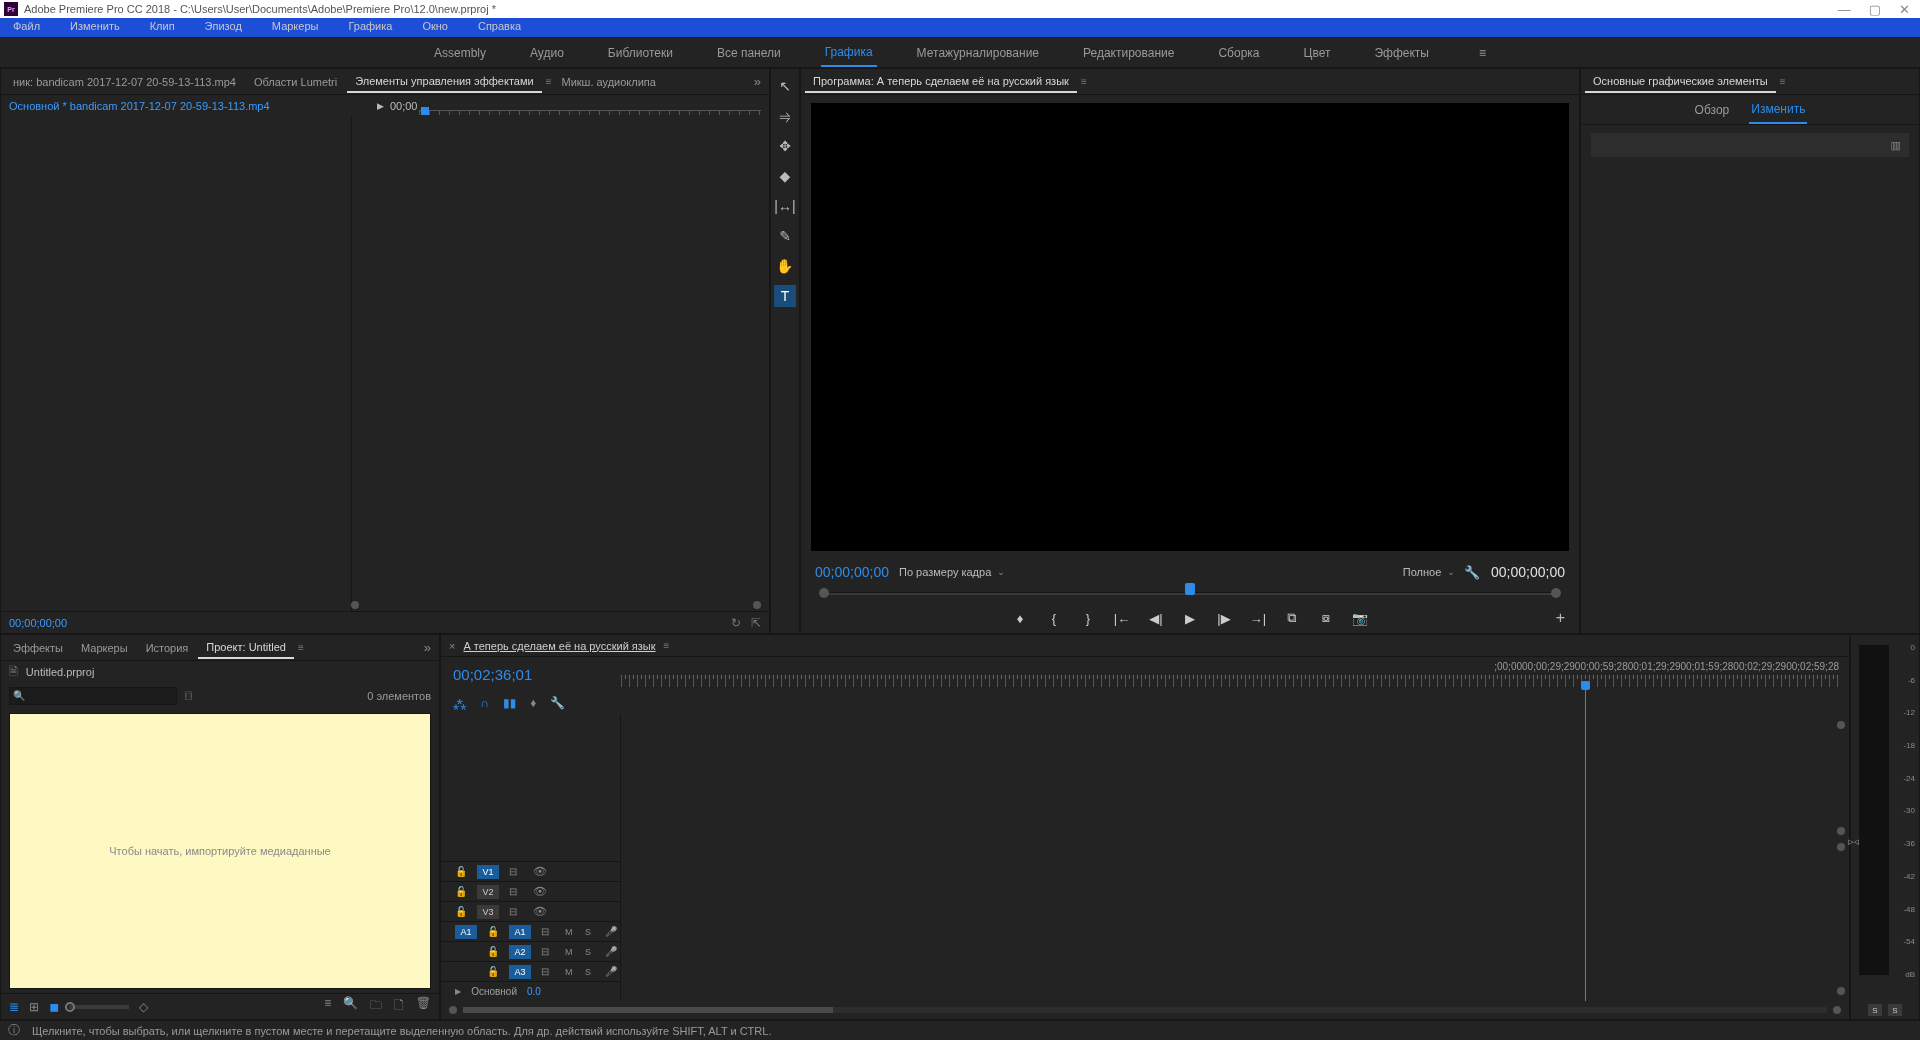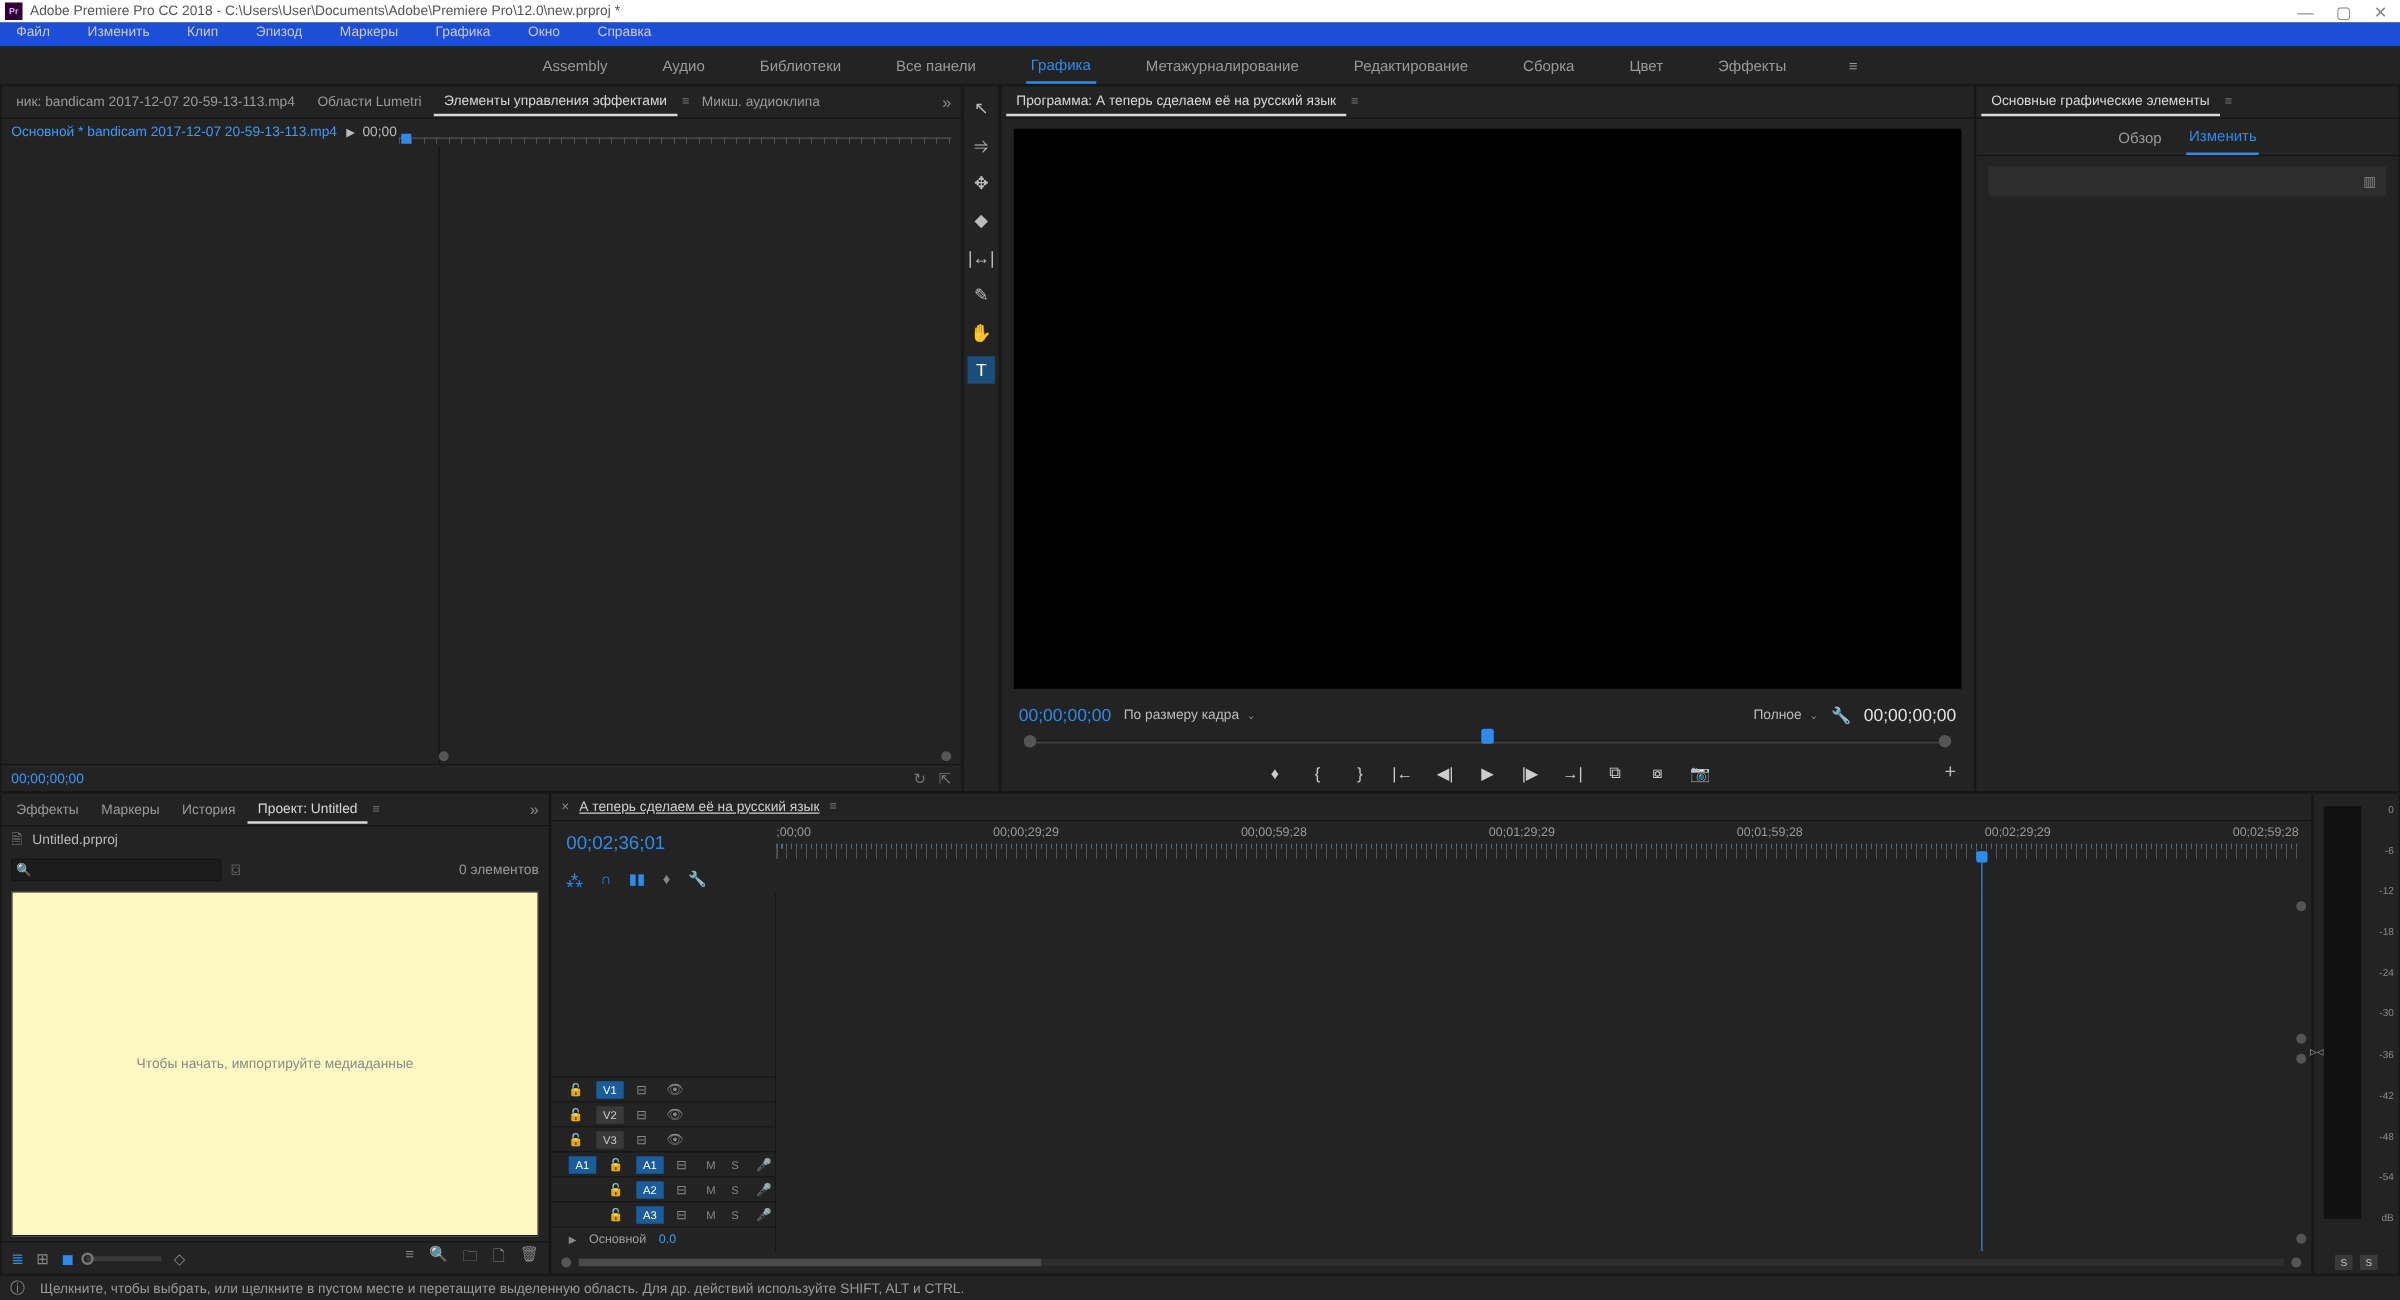--- a/index.html
+++ b/index.html
@@ -16,21 +16,21 @@
 .mainrow { display:flex; flex:1; min-height:0; }
 .panel { background:#232323; border:1px solid #161616; display:flex; flex-direction:column; }
 .tabs { display:flex; align-items:center; height:26px; border-bottom:1px solid #161616; padding:0 4px; gap:2px; overflow:hidden; }
 .tabs .tab { padding:4px 8px; color:#9a9a9a; font-size:11px; white-space:nowrap; }
 .tabs .tab.active { color:#d8d8d8; border-bottom:2px solid #d8d8d8; }
 .tabs .menu-icon { color:#777; font-size:10px; margin-left:2px; }
 .tabs .chevrons { margin-left:auto; color:#888; font-size:13px; padding:0 4px; }
 
 .ec-panel { flex:1; display:flex; flex-direction:column; }
 .ec-header { height:22px; display:flex; align-items:center; font-size:11px; }
-.ec-left { width:276px; padding-left:8px; color:#3a9bff; }
+.ec-left { width:376px; padding-left:8px; color:#3a9bff; }
 .ec-right { flex:1; display:flex; align-items:center; color:#bbb; position:relative; }
 .ec-right .tri { color:#bbb; margin-right:6px; font-size:9px; }
 .ec-right .tc { color:#bbb; }
 .ec-ruler { position:absolute; left:42px; right:8px; top:10px; height:8px; border-top:1px solid #555; }
 .ec-ruler::after { content:""; position:absolute; left:0; right:0; top:-1px; height:5px;
   background:repeating-linear-gradient(90deg,#555 0,#555 1px,transparent 1px,transparent 10px); }
 .ec-playhead { position:absolute; left:2px; top:-4px; width:8px; height:8px; background:#2d8ceb; }
 .ec-body { flex:1; position:relative; }
 .ec-body .divider { position:absolute; left:350px; top:0; bottom:0; width:1px; background:#161616; }
 .ec-scroll-dots { position:absolute; bottom:2px; left:350px; right:8px; display:flex; justify-content:space-between; }
@@ -87,21 +87,21 @@
 .proj-footer .right { margin-left:auto; display:flex; gap:12px; }
 
 .tl { flex:1; display:flex; flex-direction:column; border:1px solid #161616; }
 .tl-tabs { height:22px; display:flex; align-items:center; padding:0 8px; gap:8px; border-bottom:1px solid #161616; }
 .tl-tabs .close { color:#888; }
 .tl-tabs .name { color:#d0d0d0;text-decoration:underline; }
 .tl-tabs .menu-icon { color:#777; font-size:10px; }
 .tl-row2 { height:34px; display:flex; align-items:center; }
 .tl-row2 .tc { color:#2d8ceb; font-size:15px; padding-left:12px; flex:0 0 180px; }
 .tl-row2 .ruler { flex:1; position:relative; height:100%; }
-.tl-row2 .ruler .labels { position:absolute; left:0; right:10px; top:4px; display:flex; justify-content:space-between; color:#9a9a9a; font-size:10px; }
+.tl-row2 .ruler .labels { position:absolute; left:0; right:10px; top:4px; display:flex; justify-content:flex-end; color:#9a9a9a; font-size:10px; }
 .tl-row2 .ruler .ticks { position:absolute; left:0; right:10px; top:20px; height:10px; background:repeating-linear-gradient(90deg,#555 0,#555 1px,transparent 1px,transparent 8px); }
 .tl-row2 .ruler .tickrow2 { top:18px; height:4px; background:repeating-linear-gradient(90deg,#4d6a8a 0,#4d6a8a 1px,transparent 1px,transparent 4px); position:absolute; left:0; right:10px; }
 .tl-toolrow { height:24px; display:flex; align-items:center; padding-left:12px; gap:14px; color:#888; font-size:12px; }
 .tl-toolrow .ion { color:#2d8ceb; }
 .tl-body { flex:1; display:flex; position:relative; }
 .tl-headers { width:180px; display:flex; flex-direction:column; border-right:1px solid #161616; }
 .tl-sep { flex:1; background:#232323; }
 .track { height:20px; display:flex; align-items:center; padding-left:14px; gap:10px; border-top:1px solid #161616; font-size:10px; }
 .track.audio:last-of-type { border-bottom:1px solid #161616; }
 .track .lock { color:#888; width:12px; text-align:center; }

